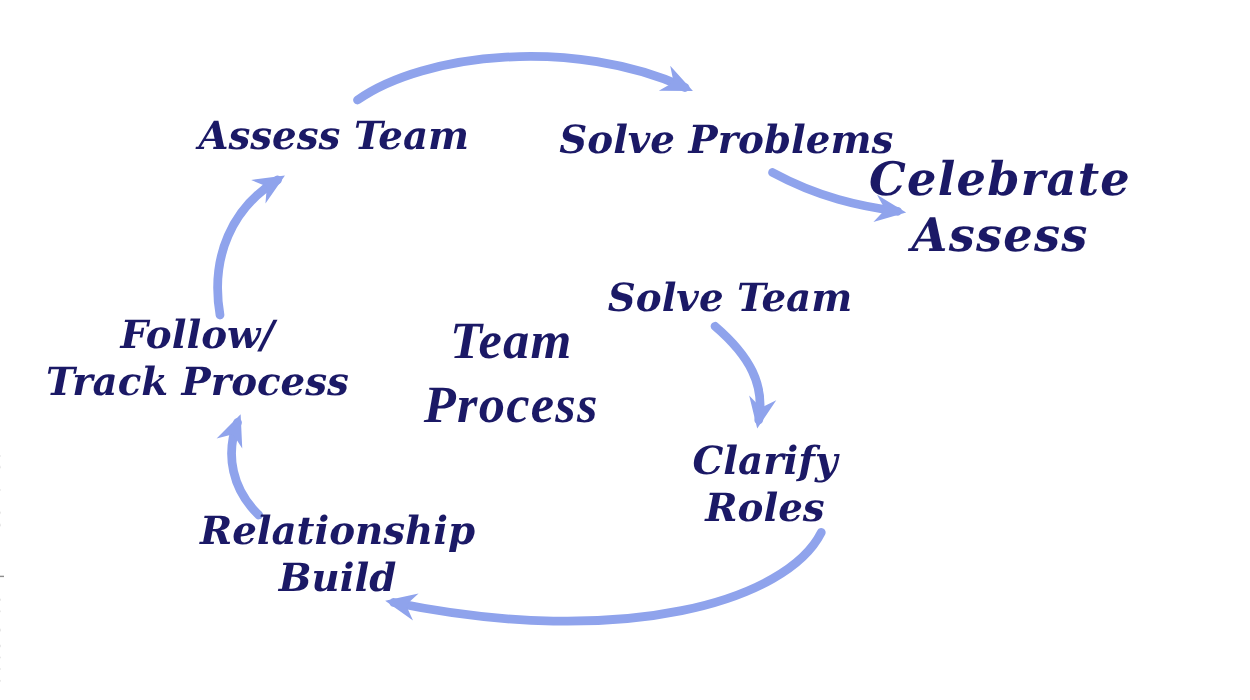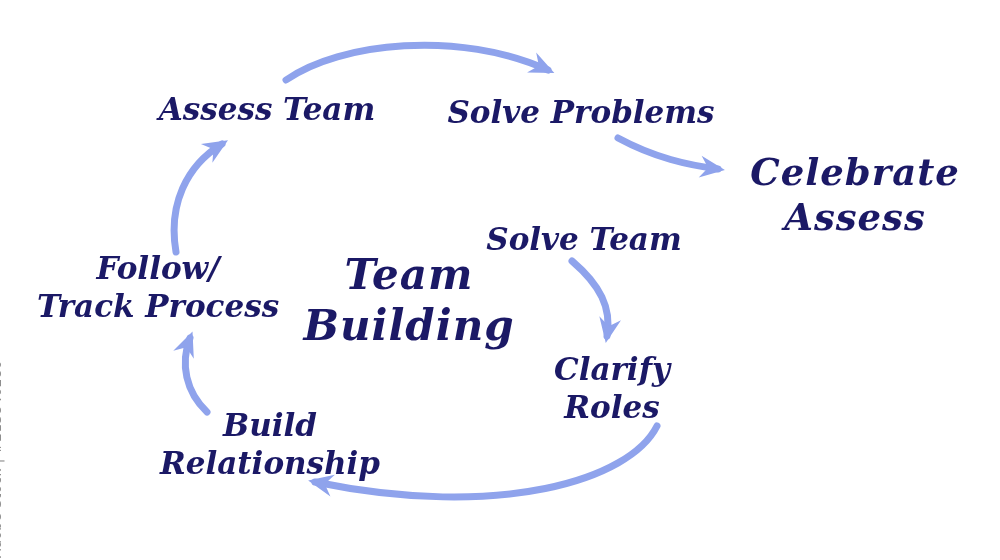--- a/index.html
+++ b/index.html
@@ -31,21 +31,21 @@
     color:var(--text-color);
     font-style:italic;
     font-weight:700;
     text-align:center;
     white-space:nowrap;
     line-height:1.22;
   }
   .node span{display:block;}
   .size-regular{font-size:31px;}
   .size-big{font-size:37px;letter-spacing:1px;}
-  .size-title{font-size:42px;letter-spacing:1px;}
+  .size-title{font-size:42px;letter-spacing:1px;font-family:Liberation Serif, serif;}
   .watermark{
     position:absolute;
     left:4px;
     bottom:2px;
     transform:rotate(-90deg);
     transform-origin:left bottom;
     color:var(--watermark-color);
     font-family:"DejaVu Sans", sans-serif;
     font-style:normal;
     font-weight:400;
@@ -74,44 +74,44 @@
   </svg>
 
   <div class="node size-regular" style="left:267px; top:110px;">
     <span>Assess Team</span>
   </div>
 
   <div class="node size-regular" style="left:581px; top:113px;">
     <span>Solve Problems</span>
   </div>
 
-  <div class="node size-big" style="left:855px; top:166px;margin-top:29px;">
+  <div class="node size-big" style="left:800px; top:166px;">
     <span>Celebrate</span>
     <span>Assess</span>
   </div>
 
   <div class="node size-regular" style="left:584px; top:240px;">
     <span>Solve Team</span>
   </div>
 
   <div class="node size-title" style="left:409px; top:300px;">
     <span>Team</span>
-    <span>Building</span>
+    <span>Process</span>
   </div>
 
   <div class="node size-regular" style="left:158px; top:288px;">
     <span>Follow/</span>
     <span>Track Process</span>
   </div>
 
   <div class="node size-regular" style="left:612px; top:389px;">
     <span>Clarify</span>
     <span>Roles</span>
   </div>
 
   <div class="node size-regular" style="left:270px; top:445px;">
+    <span>Relationship</span>
     <span>Build</span>
-    <span>Relationship</span>
   </div>
 
   <div class="watermark">Adobe Stock | #213840280</div>
 
 </div>
 
 </body></html>

